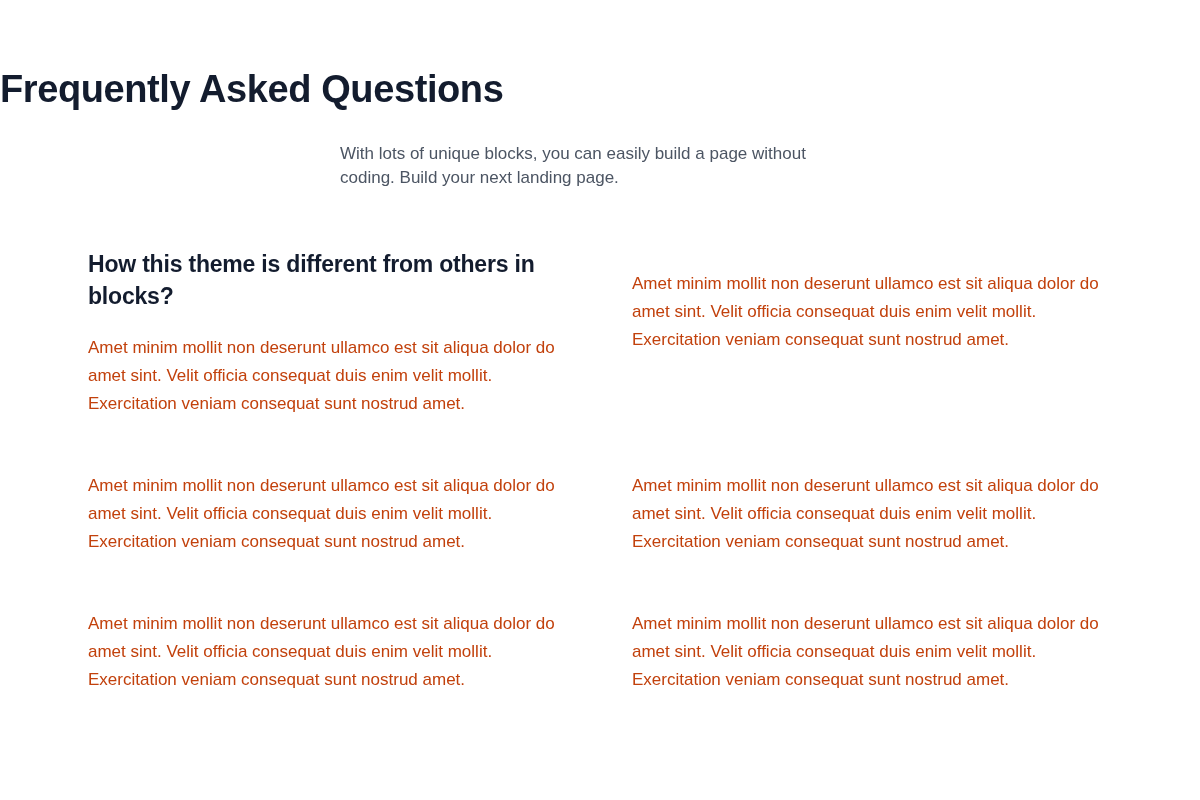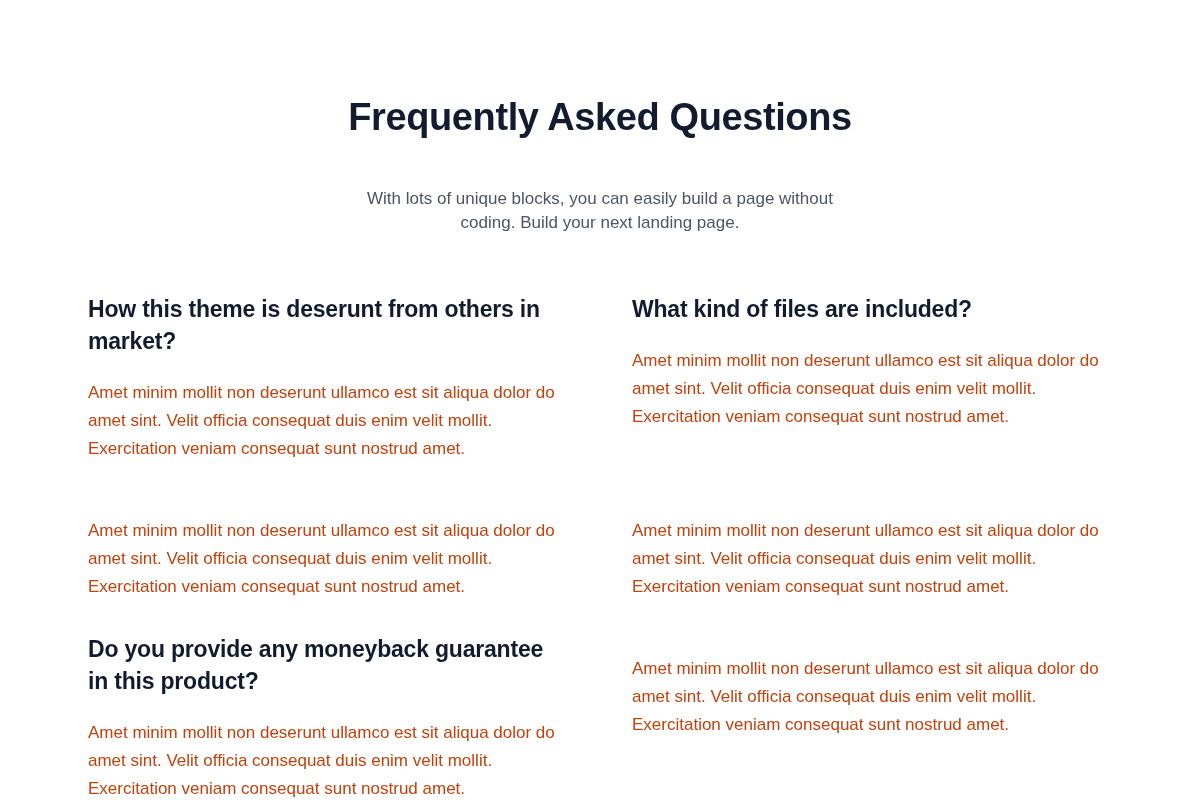--- a/index.html
+++ b/index.html
@@ -18,35 +18,35 @@
   .faq-section {
     width: 1200px;
     height: 800px;
     box-sizing: border-box;
     padding: 0;
     overflow: hidden;
     position: relative;
   }
 
   .faq-header {
-    text-align: center;
-    padding-top: 92px;
+    text-align: left;
+    padding-top: 64px;
   }
 
   .faq-title {
     margin: 0;
     font-size: 38px;
     line-height: 50px;
     font-weight: 700;
     letter-spacing: -0.4px;
     color: #131c2e;
   }
 
   .faq-subtitle {
-    margin: 17px auto;
+    margin: 0 auto;
     padding-top: 28px;
     max-width: 520px;
     font-size: 17px;
     line-height: 24px;
     font-weight: 400;
     color: #4c5563;
   }
 
   .faq-grid {
     margin-top: 58px;
@@ -87,39 +87,37 @@
 <div class="faq-section">
 
   <div class="faq-header">
     <h1 class="faq-title">Frequently Asked Questions</h1>
     <p class="faq-subtitle">With lots of unique blocks, you can easily build a page without coding. Build your next landing page.</p>
   </div>
 
   <div class="faq-grid">
 
     <div class="faq-item">
-      <h2 class="faq-question">How this theme is deserunt from others in market?</h2>
-      <p class="faq-answer">Amet minim mollit non deserunt ullamco est sit aliqua dolor do amet sint. Velit officia consequat duis enim velit mollit. Exercitation veniam consequat sunt nostrud amet.</p>
-    </div>
-
-    <div class="faq-item">
-      <h2 class="faq-question">What kind of files are included?</h2>
+      <h2 class="faq-question">How this theme is different from others in blocks?</h2>
       <p class="faq-answer">Amet minim mollit non deserunt ullamco est sit aliqua dolor do amet sint. Velit officia consequat duis enim velit mollit. Exercitation veniam consequat sunt nostrud amet.</p>
     </div>
 
     <div class="faq-item">
       <p class="faq-answer">Amet minim mollit non deserunt ullamco est sit aliqua dolor do amet sint. Velit officia consequat duis enim velit mollit. Exercitation veniam consequat sunt nostrud amet.</p>
     </div>
 
     <div class="faq-item">
       <p class="faq-answer">Amet minim mollit non deserunt ullamco est sit aliqua dolor do amet sint. Velit officia consequat duis enim velit mollit. Exercitation veniam consequat sunt nostrud amet.</p>
     </div>
 
     <div class="faq-item">
-      <h2 class="faq-question">Do you provide any moneyback guarantee in this product?</h2>
+      <p class="faq-answer">Amet minim mollit non deserunt ullamco est sit aliqua dolor do amet sint. Velit officia consequat duis enim velit mollit. Exercitation veniam consequat sunt nostrud amet.</p>
+    </div>
+
+    <div class="faq-item">
       <p class="faq-answer">Amet minim mollit non deserunt ullamco est sit aliqua dolor do amet sint. Velit officia consequat duis enim velit mollit. Exercitation veniam consequat sunt nostrud amet.</p>
     </div>
 
     <div class="faq-item">
       <p class="faq-answer">Amet minim mollit non deserunt ullamco est sit aliqua dolor do amet sint. Velit officia consequat duis enim velit mollit. Exercitation veniam consequat sunt nostrud amet.</p>
     </div>
 
   </div>
 </div>
 

